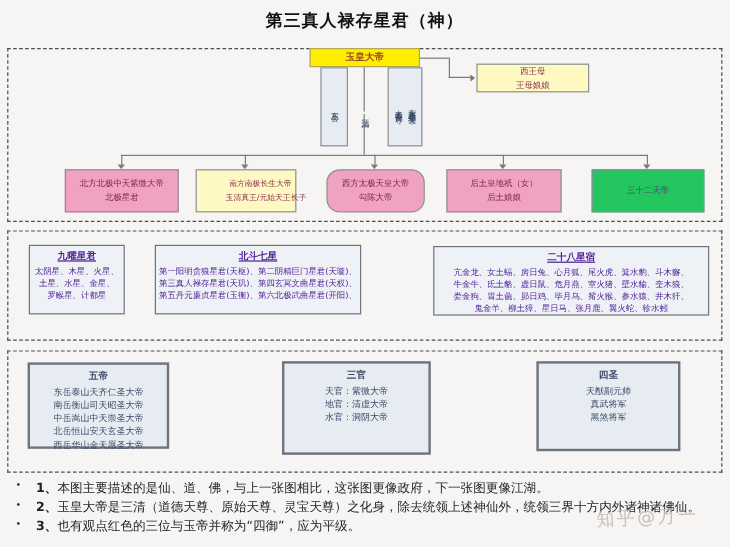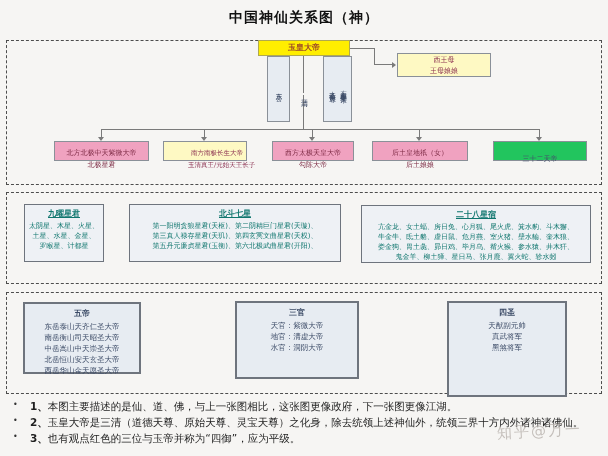--- a/index.html
+++ b/index.html
@@ -13,50 +13,50 @@
   .s3{left:6px;top:292px;width:594px;height:100px;}
   .box{position:absolute;box-sizing:border-box;text-align:center;}
   .yellow{background:#ffee00;border:1px solid #b0a94f;color:#9a442a;
           font-size:8px;line-height:14px;font-weight:bold;z-index:3;}
   .blue{background:#fef9c3;border:1px solid #8a9098;color:#8b3050;}
   .bluenavy{background:#22c55e;border:1px solid #8a9098;color:#44506b;}
   .pink{background:#f0a2c0;border:1px solid #8a9098;color:#7d2a44;}
   .vbox{background:#e7ecf2;border:1px solid #8a9098;color:#3b4a66;
         display:flex;flex-direction:row-reverse;justify-content:center;align-items:center;}
   .vtext{writing-mode:vertical-rl;font-size:6.5px;letter-spacing:1px;line-height:11px;}
-  .r2{top:100px;height:20px;font-size:7px;line-height:12px;padding-top:5px;}
+  .r2{top:100px;height:36px;font-size:7px;line-height:12px;padding-top:5px;}
   .r2 .ln{white-space:nowrap;}
   .hline,.vline{position:absolute;background:#7a7a7a;}
   .hline{height:1px;}
   .vline{width:1px;}
   .arrow-d{position:absolute;width:0;height:0;border-left:3px solid transparent;
            border-right:3px solid transparent;border-top:4px solid #7a7a7a;}
   .arrow-r{position:absolute;width:0;height:0;border-top:3px solid transparent;
            border-bottom:3px solid transparent;border-left:4px solid #7a7a7a;}
   .sanqing{position:absolute;left:292px;top:52px;writing-mode:vertical-rl;
            font-size:7px;color:#3b4a66;background:#f6f5f3;z-index:2;padding:1px 0;}
-  .starbox{background:#eef1f5;border:1px solid #6e747d;color:#0f766e;padding-top:3px;}
+  .starbox{background:#eef1f5;border:1px solid #6e747d;color:#4c1d95;padding-top:3px;}
   .starbox .btitle{font-size:8px;font-weight:bold;text-decoration:underline;margin-bottom:2px;}
   .starbox .bline{font-size:7px;line-height:10px;white-space:nowrap;}
   .godbox{background:#e7ecf2;border:2px solid #6e747d;color:#3b4a66;padding-top:4px;}
   .godbox .btitle{font-size:8px;font-weight:bold;margin-bottom:2px;}
   .godbox .bline{font-size:7.5px;line-height:11px;white-space:nowrap;}
   .note{position:absolute;left:0;width:600px;font-size:10.5px;color:#1f1f1f;white-space:nowrap;}
   .note .bullet{position:absolute;left:13px;top:0;font-size:8px;color:#333;}
   .note .ntxt{position:absolute;left:30px;top:0;}
   .note .num{font-weight:bold;}
   .watermark{position:absolute;left:497px;top:422px;font-size:15px;color:#b9b3ae;
              letter-spacing:2px;transform:rotate(-3deg);opacity:.8;}
 </style>
 </head>
 <body>
 
 <div class="page">
 
-  <div class="title">中国神仙关系图（神）</div>
+  <div class="title">第三真人禄存星君（神）</div>
 
   <div class="section s1">
 
     <div class="vline" style="left:296px;top:14px;height:74px;"></div>
     <div class="hline" style="left:343px;top:7px;width:24px;"></div>
     <div class="vline" style="left:367px;top:7px;height:17px;"></div>
     <div class="hline" style="left:367px;top:23px;width:19px;"></div>
     <div class="arrow-r" style="left:385px;top:21px;"></div>
     <div class="hline" style="left:94px;top:88px;width:439px;"></div>
     <div class="vline" style="left:94px;top:88px;height:8px;"></div>
@@ -89,41 +89,41 @@
     </div>
 
     <div class="box pink r2" style="left:47px;width:95px;">
       <div class="ln">北方北极中天紫微大帝</div>
       <div class="ln">北极星君</div>
     </div>
     <div class="box blue r2" style="left:156px;width:84px;font-size:6.5px;padding-left:24px;">
       <div class="ln">南方南极长生大帝</div>
       <div class="ln">玉清真王/元始天王长子</div>
     </div>
-    <div class="box pink r2" style="left:265px;width:82px;">
+    <div class="box pink r2" style="left:265px;width:82px;border-radius:11px;">
       <div class="ln">西方太极天皇大帝</div>
       <div class="ln">勾陈大帝</div>
     </div>
     <div class="box pink r2" style="left:365px;width:96px;">
       <div class="ln">后土皇地祇（女）</div>
       <div class="ln">后土娘娘</div>
     </div>
     <div class="box bluenavy r2" style="left:486px;width:94px;padding-top:0;line-height:34px;">
       <div class="ln">三十二天帝</div>
     </div>
   </div>
 
   <div class="section s2">
     <div class="box starbox" style="left:17px;top:11px;width:80px;height:58px;">
       <div class="btitle">九曜星君</div>
       <div class="bline">太阴星、木星、火星、</div>
       <div class="bline">土星、水星、金星、</div>
       <div class="bline">罗睺星、计都星</div>
     </div>
-    <div class="box starbox" style="left:122px;top:11px;width:212px;height:58px;">
+    <div class="box starbox" style="left:122px;top:11px;width:172px;height:58px;">
       <div class="btitle">北斗七星</div>
       <div class="bline">第一阳明贪狼星君(天枢)、第二阴精巨门星君(天璇)、</div>
       <div class="bline">第三真人禄存星君(天玑)、第四玄冥文曲星君(天权)、</div>
       <div class="bline">第五丹元廉贞星君(玉衡)、第六北极武曲星君(开阳)、</div>
     </div>
     <div class="box starbox" style="left:354px;top:12px;width:230px;height:58px;">
       <div class="btitle">二十八星宿</div>
       <div class="bline">亢金龙、女土蝠、房日兔、心月狐、尾火虎、箕水豹、斗木獬、</div>
       <div class="bline">牛金牛、氐土貉、虚日鼠、危月燕、室火猪、壁水貐、奎木狼、</div>
       <div class="bline">娄金狗、胃土彘、昴日鸡、毕月乌、觜火猴、参水猿、井木犴、</div>
@@ -139,21 +139,21 @@
       <div class="bline">中岳嵩山中天崇圣大帝</div>
       <div class="bline">北岳恒山安天玄圣大帝</div>
       <div class="bline">西岳华山金天愿圣大帝</div>
     </div>
     <div class="box godbox" style="left:228px;top:8px;width:124px;height:78px;">
       <div class="btitle">三官</div>
       <div class="bline">天官：紫微大帝</div>
       <div class="bline">地官：清虚大帝</div>
       <div class="bline">水官：洞阴大帝</div>
     </div>
-    <div class="box godbox" style="left:440px;top:8px;width:120px;height:96px;">
+    <div class="box godbox" style="left:440px;top:8px;width:120px;height:75px;">
       <div class="btitle">四圣</div>
       <div class="bline">天猷副元帅</div>
       <div class="bline">真武将军</div>
       <div class="bline">黑煞将军</div>
     </div>
   </div>
 
   <div class="note" style="top:400px;">
     <span class="bullet">•</span>
     <span class="ntxt"><span class="num">1、</span><span>本图主要描述的是仙、道、佛，与上一张图相比，这张图更像政府，下一张图更像江湖。</span></span>

